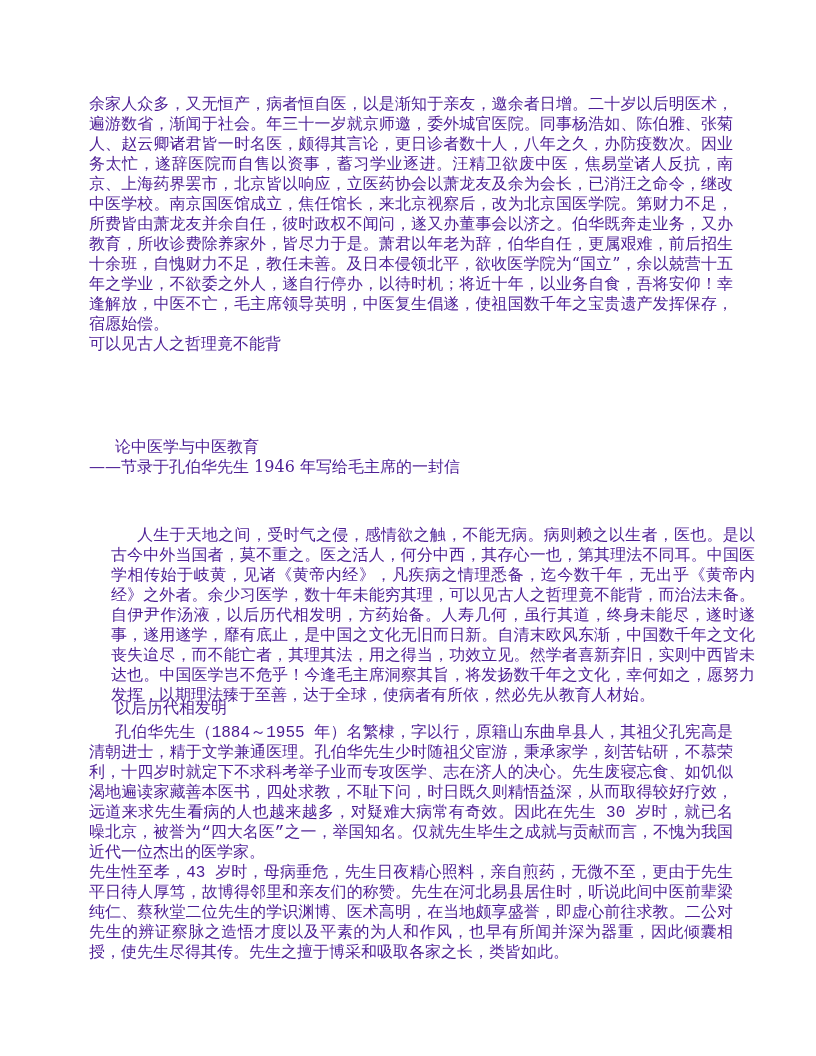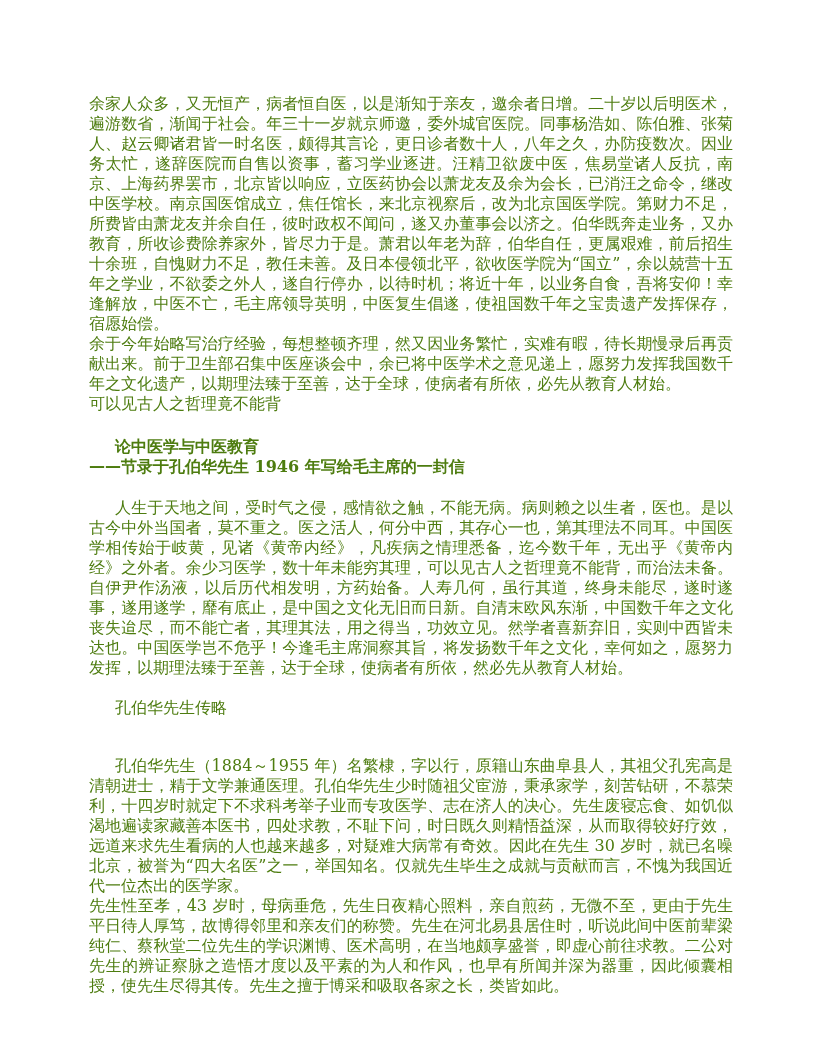--- a/index.html
+++ b/index.html
@@ -7,66 +7,65 @@
     padding: 0;
     background: #ffffff;
   }
   .page {
     position: relative;
     width: 812px;
     height: 1056px;
     background: #ffffff;
     overflow: hidden;
     font-family: "DejaVu Serif", "Liberation Serif", serif;
-    color: #4d7c0f;
+    color: #4c1d95;
   }
   .textblock {
     position: absolute;
     left: 89px;
     width: 644px;
     font-size: 16px;
     line-height: 20px;
     text-align: justify;
     word-break: break-all;
   }
   .textblock p {
     margin: 0;
     padding: 0;
   }
   .indent {
     text-indent: 26px;
   }
   .block-letter   { top: 94px; }
-  .block-essay-head { top: 437px; font-weight: bold; }
-  .block-essay-body { top: 498px; }
+  .block-essay-head { top: 437px; }
+  .block-essay-body { top: 525px; margin-left: 22px; }
   .block-bio-head   { top: 698px; }
-  .block-bio-body   { top: 756px; }
+  .block-bio-body   { top: 723px; font-family: Liberation Mono, monospace; }
 </style>
 </head>
 <body>
 
 <div class="page">
 
   <div class="textblock block-letter">
     <p>余家人众多，又无恒产，病者恒自医，以是渐知于亲友，邀余者日增。二十岁以后明医术，遍游数省，渐闻于社会。年三十一岁就京师邀，委外城官医院。同事杨浩如、陈伯雅、张菊人、赵云卿诸君皆一时名医，颇得其言论，更日诊者数十人，八年之久，办防疫数次。因业务太忙，遂辞医院而自售以资事，蓄习学业逐进。汪精卫欲废中医，焦易堂诸人反抗，南京、上海药界罢市，北京皆以响应，立医药协会以萧龙友及余为会长，已消汪之命令，继改中医学校。南京国医馆成立，焦任馆长，来北京视察后，改为北京国医学院。第财力不足，所费皆由萧龙友并余自任，彼时政权不闻问，遂又办董事会以济之。伯华既奔走业务，又办教育，所收诊费除养家外，皆尽力于是。萧君以年老为辞，伯华自任，更属艰难，前后招生十余班，自愧财力不足，教任未善。及日本侵领北平，欲收医学院为“国立”，余以兢营十五年之学业，不欲委之外人，遂自行停办，以待时机；将近十年，以业务自食，吾将安仰！幸逢解放，中医不亡，毛主席领导英明，中医复生倡遂，使祖国数千年之宝贵遗产发挥保存，宿愿始偿。</p>
-    <p>余于今年始略写治疗经验，每想整顿齐理，然又因业务繁忙，实难有暇，待长期慢录后再贡献出来。前于卫生部召集中医座谈会中，余已将中医学术之意见递上，愿努力发挥我国数千年之文化遗产，以期理法臻于至善，达于全球，使病者有所依，必先从教育人材始。</p>
     <p>可以见古人之哲理竟不能背</p>
   </div>
 
   <div class="textblock block-essay-head">
     <p class="indent">论中医学与中医教育</p>
     <p>——节录于孔伯华先生 1946 年写给毛主席的一封信</p>
   </div>
 
   <div class="textblock block-essay-body">
     <p class="indent">人生于天地之间，受时气之侵，感情欲之触，不能无病。病则赖之以生者，医也。是以古今中外当国者，莫不重之。医之活人，何分中西，其存心一也，第其理法不同耳。中国医学相传始于岐黄，见诸《黄帝内经》，凡疾病之情理悉备，迄今数千年，无出乎《黄帝内经》之外者。余少习医学，数十年未能穷其理，可以见古人之哲理竟不能背，而治法未备。自伊尹作汤液，以后历代相发明，方药始备。人寿几何，虽行其道，终身未能尽，遂时遂事，遂用遂学，靡有底止，是中国之文化无旧而日新。自清末欧风东渐，中国数千年之文化丧失迨尽，而不能亡者，其理其法，用之得当，功效立见。然学者喜新弃旧，实则中西皆未达也。中国医学岂不危乎！今逢毛主席洞察其旨，将发扬数千年之文化，幸何如之，愿努力发挥，以期理法臻于至善，达于全球，使病者有所依，然必先从教育人材始。</p>
   </div>
 
   <div class="textblock block-bio-head">
-    <p class="indent">孔伯华先生传略</p>
+    <p class="indent">以后历代相发明</p>
   </div>
 
   <div class="textblock block-bio-body">
     <p class="indent">孔伯华先生（1884～1955 年）名繁棣，字以行，原籍山东曲阜县人，其祖父孔宪高是清朝进士，精于文学兼通医理。孔伯华先生少时随祖父宦游，秉承家学，刻苦钻研，不慕荣利，十四岁时就定下不求科考举子业而专攻医学、志在济人的决心。先生废寝忘食、如饥似渴地遍读家藏善本医书，四处求教，不耻下问，时日既久则精悟益深，从而取得较好疗效，远道来求先生看病的人也越来越多，对疑难大病常有奇效。因此在先生 30 岁时，就已名噪北京，被誉为“四大名医”之一，举国知名。仅就先生毕生之成就与贡献而言，不愧为我国近代一位杰出的医学家。</p>
     <p>先生性至孝，43 岁时，母病垂危，先生日夜精心照料，亲自煎药，无微不至，更由于先生平日待人厚笃，故博得邻里和亲友们的称赞。先生在河北易县居住时，听说此间中医前辈梁纯仁、蔡秋堂二位先生的学识渊博、医术高明，在当地颇享盛誉，即虚心前往求教。二公对先生的辨证察脉之造悟才度以及平素的为人和作风，也早有所闻并深为器重，因此倾囊相授，使先生尽得其传。先生之擅于博采和吸取各家之长，类皆如此。</p>
   </div>
 
 </div>
 
 </body></html>

